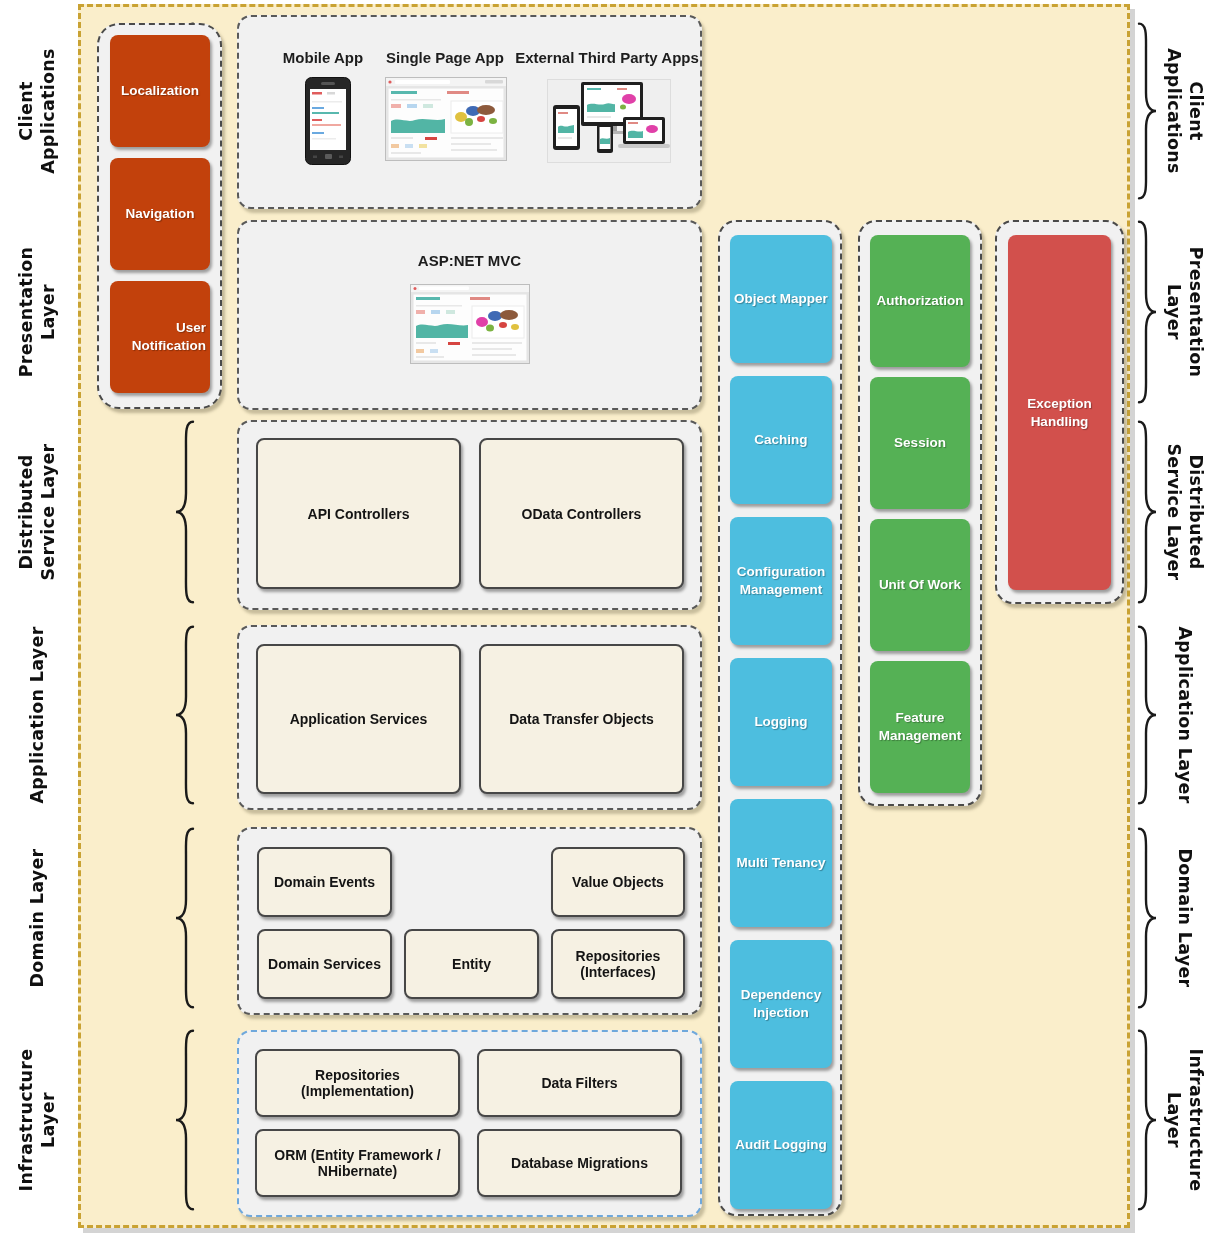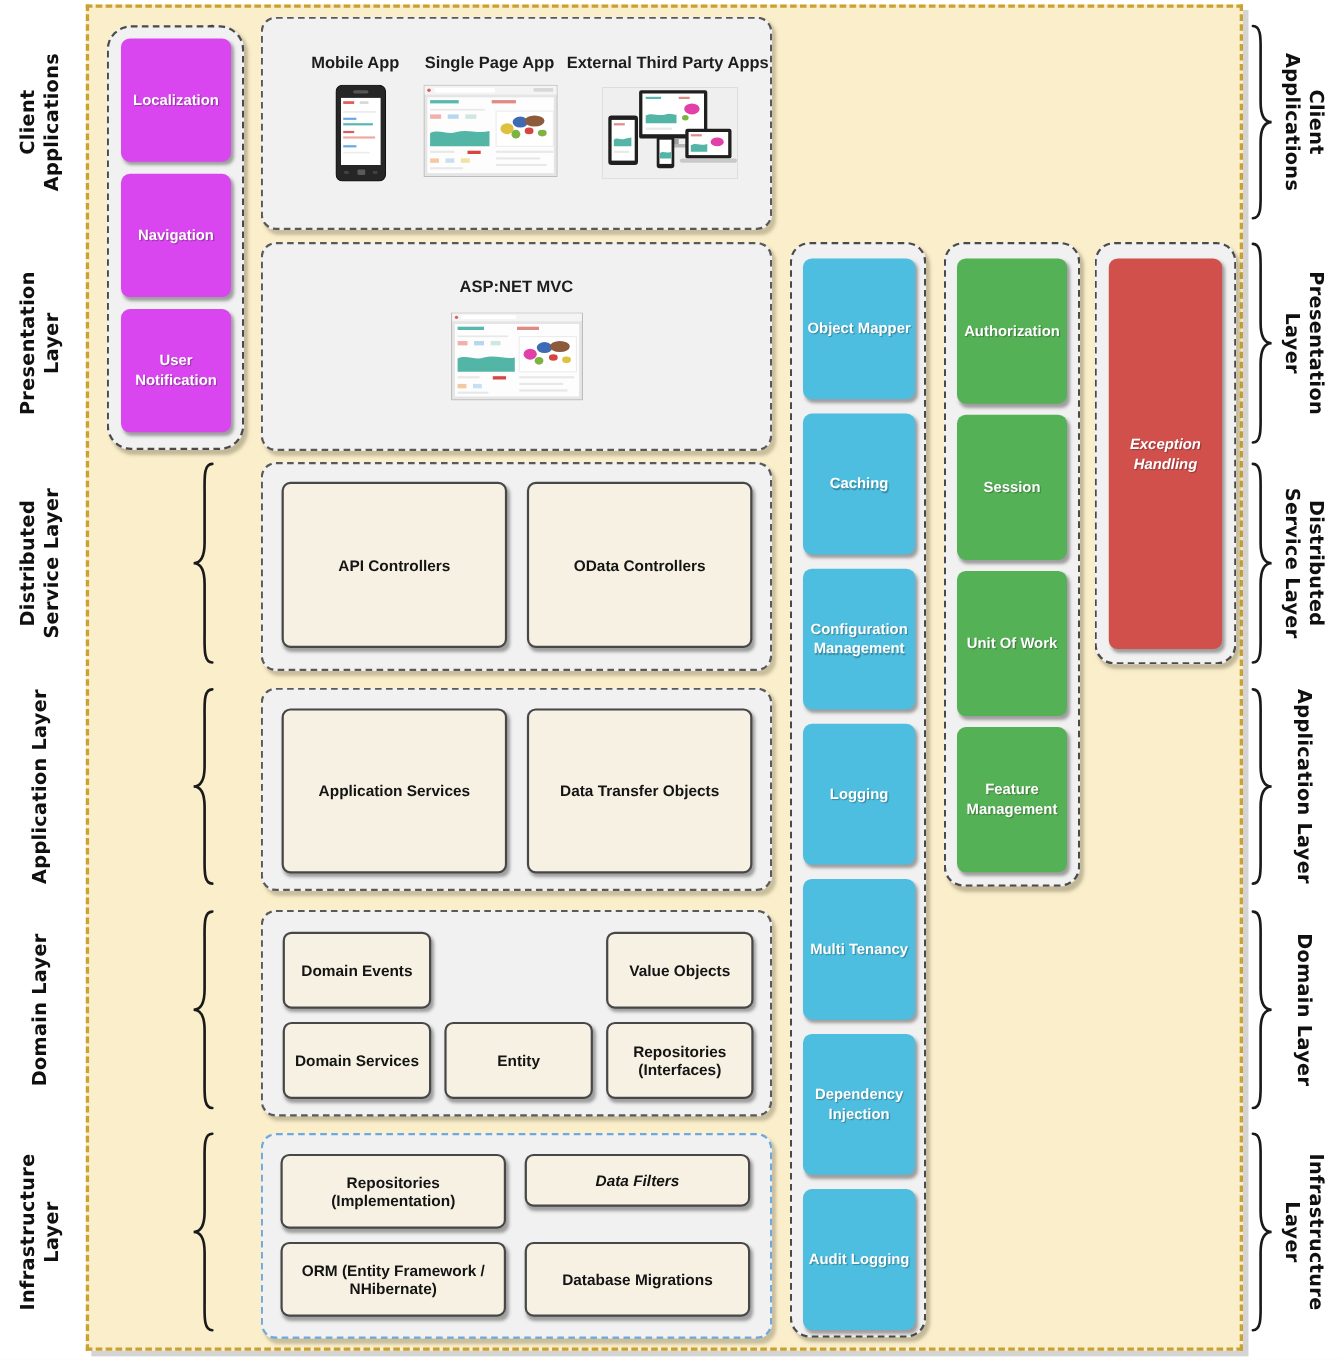--- a/index.html
+++ b/index.html
@@ -22,21 +22,21 @@
   
   .pill-col{position:absolute;background:#F1F1F1;border:2px dashed #4a4a4a;border-radius:18px;
     box-shadow:3px 4px 3px rgba(140,130,100,.5);}
   .pill{position:absolute;border-radius:8px;display:flex;align-items:center;justify-content:center;
     text-align:center;color:#fff;font-weight:bold;font-size:13.5px;line-height:1.3;
     box-shadow:2px 3px 3px rgba(0,0,0,.35);padding:4px;box-sizing:border-box;
     text-shadow:1px 1px 1px rgba(0,0,0,.3);}
   .cyan{background:#4DBEDF;}
   .green{background:#55B155;}
   .red{background:#D2504C;}
-  .navy{background:#d946ef;}
+  .navy{background:#c2410c;text-align:right;}
 
   .img-label{position:absolute;font-weight:bold;font-size:15px;color:#1d1d1d;text-align:center;}
 
   .layer-label{position:absolute;font-family:"DejaVu Sans",sans-serif;font-weight:bold;
     font-size:17.5px;color:#101010;text-align:center;line-height:1.25;letter-spacing:.3px;}
   .rot-left{transform:translate(-50%,-50%) rotate(-90deg);}
   .rot-right{transform:translate(-50%,-50%) rotate(90deg);}
 
   svg.brace{position:absolute;width:28px;overflow:visible;}
   svg.brace path{fill:none;stroke:#1a1a1a;stroke-width:2.4;stroke-linecap:round;vector-effect:non-scaling-stroke;}
@@ -239,21 +239,21 @@
   <div class="section" style="top:827px;height:184px;">
     <div class="cream" style="left:18px;top:18px;width:135px;height:70px;">Domain Events</div>
     <div class="cream" style="left:312px;top:18px;width:134px;height:70px;">Value Objects</div>
     <div class="cream" style="left:18px;top:100px;width:135px;height:70px;">Domain Services</div>
     <div class="cream" style="left:165px;top:100px;width:135px;height:70px;text-align:right;">Entity</div>
     <div class="cream" style="left:312px;top:100px;width:134px;height:70px;">Repositories (Interfaces)</div>
   </div>
 
   <div class="section blue-border" style="top:1030px;height:183px;">
     <div class="cream" style="left:16px;top:17px;width:205px;height:68px;">Repositories (Implementation)</div>
-    <div class="cream" style="left:238px;top:17px;width:205px;height:48px;font-style:italic;">Data Filters</div>
+    <div class="cream" style="left:238px;top:17px;width:205px;height:68px;">Data Filters</div>
     <div class="cream" style="left:16px;top:97px;width:205px;height:68px;">ORM (Entity Framework / NHibernate)</div>
     <div class="cream" style="left:238px;top:97px;width:205px;height:68px;">Database Migrations</div>
   </div>
 
   <div class="pill-col" style="left:718px;top:220px;width:120px;height:992px;">
     <div class="pill cyan" style="left:10px;top:13px;width:102px;height:128px;">Object Mapper</div>
     <div class="pill cyan" style="left:10px;top:154px;width:102px;height:128px;">Caching</div>
     <div class="pill cyan" style="left:10px;top:295px;width:102px;height:128px;">Configuration Management</div>
     <div class="pill cyan" style="left:10px;top:436px;width:102px;height:128px;">Logging</div>
     <div class="pill cyan" style="left:10px;top:577px;width:102px;height:128px;">Multi Tenancy</div>
@@ -261,17 +261,17 @@
     <div class="pill cyan" style="left:10px;top:859px;width:102px;height:128px;">Audit Logging</div>
   </div>
 
   <div class="pill-col" style="left:858px;top:220px;width:120px;height:582px;">
     <div class="pill green" style="left:10px;top:13px;width:100px;height:132px;">Authorization</div>
     <div class="pill green" style="left:10px;top:155px;width:100px;height:132px;">Session</div>
     <div class="pill green" style="left:10px;top:297px;width:100px;height:132px;">Unit Of Work</div>
     <div class="pill green" style="left:10px;top:439px;width:100px;height:132px;">Feature Management</div>
   </div>
 
-  <div class="pill-col" style="left:995px;top:220px;width:125px;height:380px;font-style:italic;">
+  <div class="pill-col" style="left:995px;top:220px;width:125px;height:380px;">
     <div class="pill red" style="left:11px;top:13px;width:103px;height:355px;">Exception Handling</div>
   </div>
 
 </div>
 
 </body></html>

